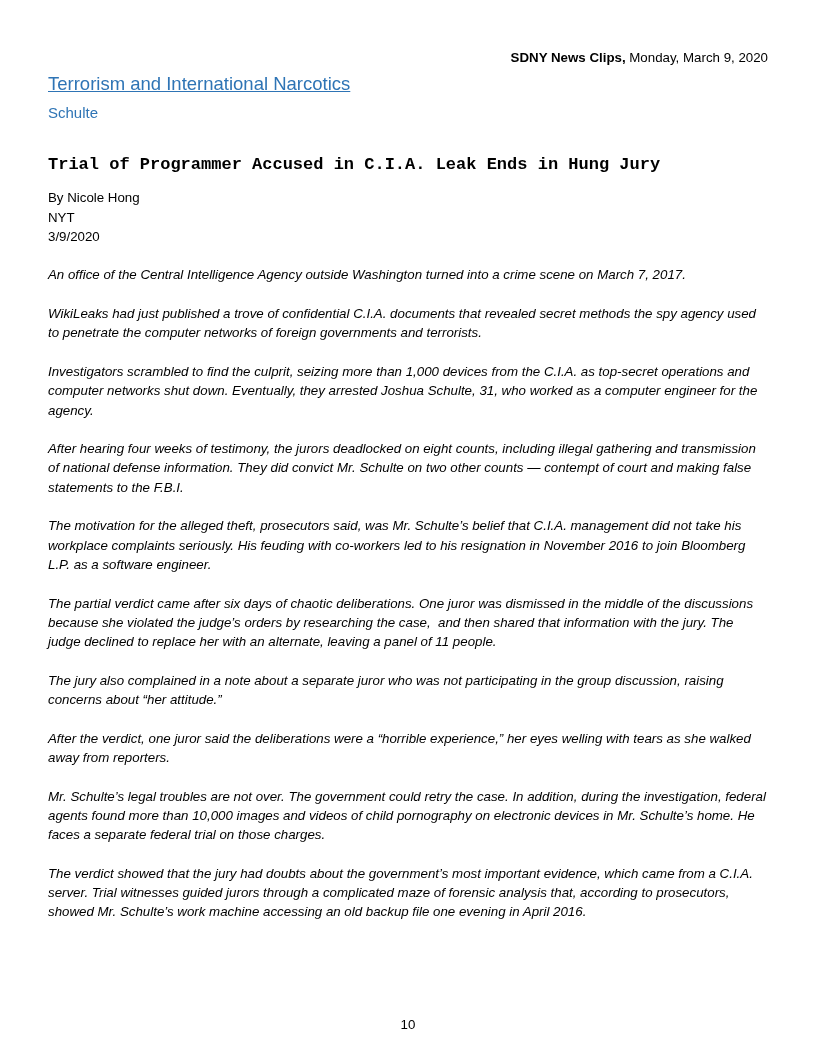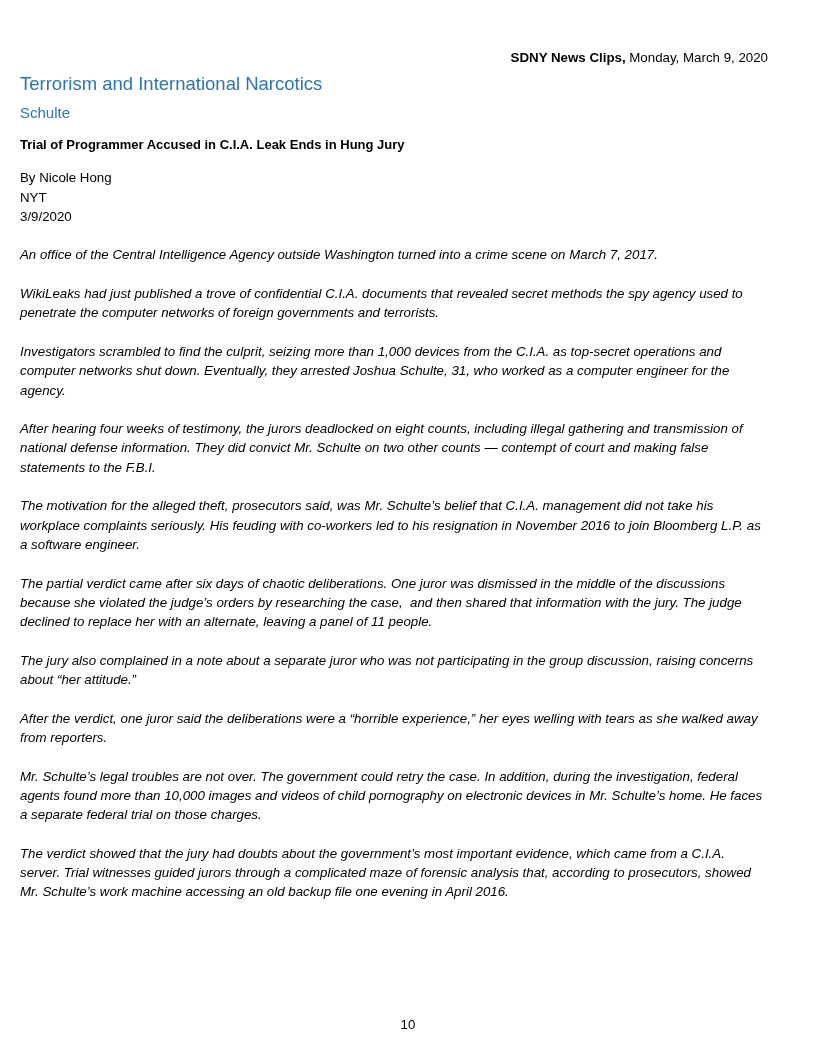--- a/index.html
+++ b/index.html
@@ -10,48 +10,50 @@
   .page {
     position: relative;
     width: 816px;
     height: 1056px;
     background: #ffffff;
     font-family: "Liberation Sans", sans-serif;
     color: #000000;
     overflow: hidden;
   }
   .content {
-    padding: 49px 48px 0 20px;
+    padding: 49px 48px 0 48px;
   }
   .header-line {
     text-align: right;
     font-size: 13.3px;
     line-height: 17px;
     white-space: pre-wrap;
   }
   .header-line .bold { font-weight: bold; }
   h1.section-title {
     margin: 6px 0 0 0;
     font-size: 18.5px;
     line-height: 24px;
     font-weight: normal;
     color: #2E74B5;
+    text-decoration: underline;
   }
   h2.subsection-title {
     margin: 7px 0 0 0;
     font-size: 15px;
     line-height: 20px;
     font-weight: normal;
     color: #2E74B5;
   }
   .headline {
-    margin-top: 12px;
-    font-size: 13px;
+    margin-top: 32px;
+    font-size: 17px;
     line-height: 19.3px;
     font-weight: bold;
+    font-family: Liberation Mono, monospace;
   }
   .byline-block {
     margin-top: 14px;
     font-size: 13.3px;
     line-height: 19.3px;
   }
   .body-text p {
     margin: 19.3px 0 0 0;
     font-size: 13.3px;
     line-height: 19.3px;

